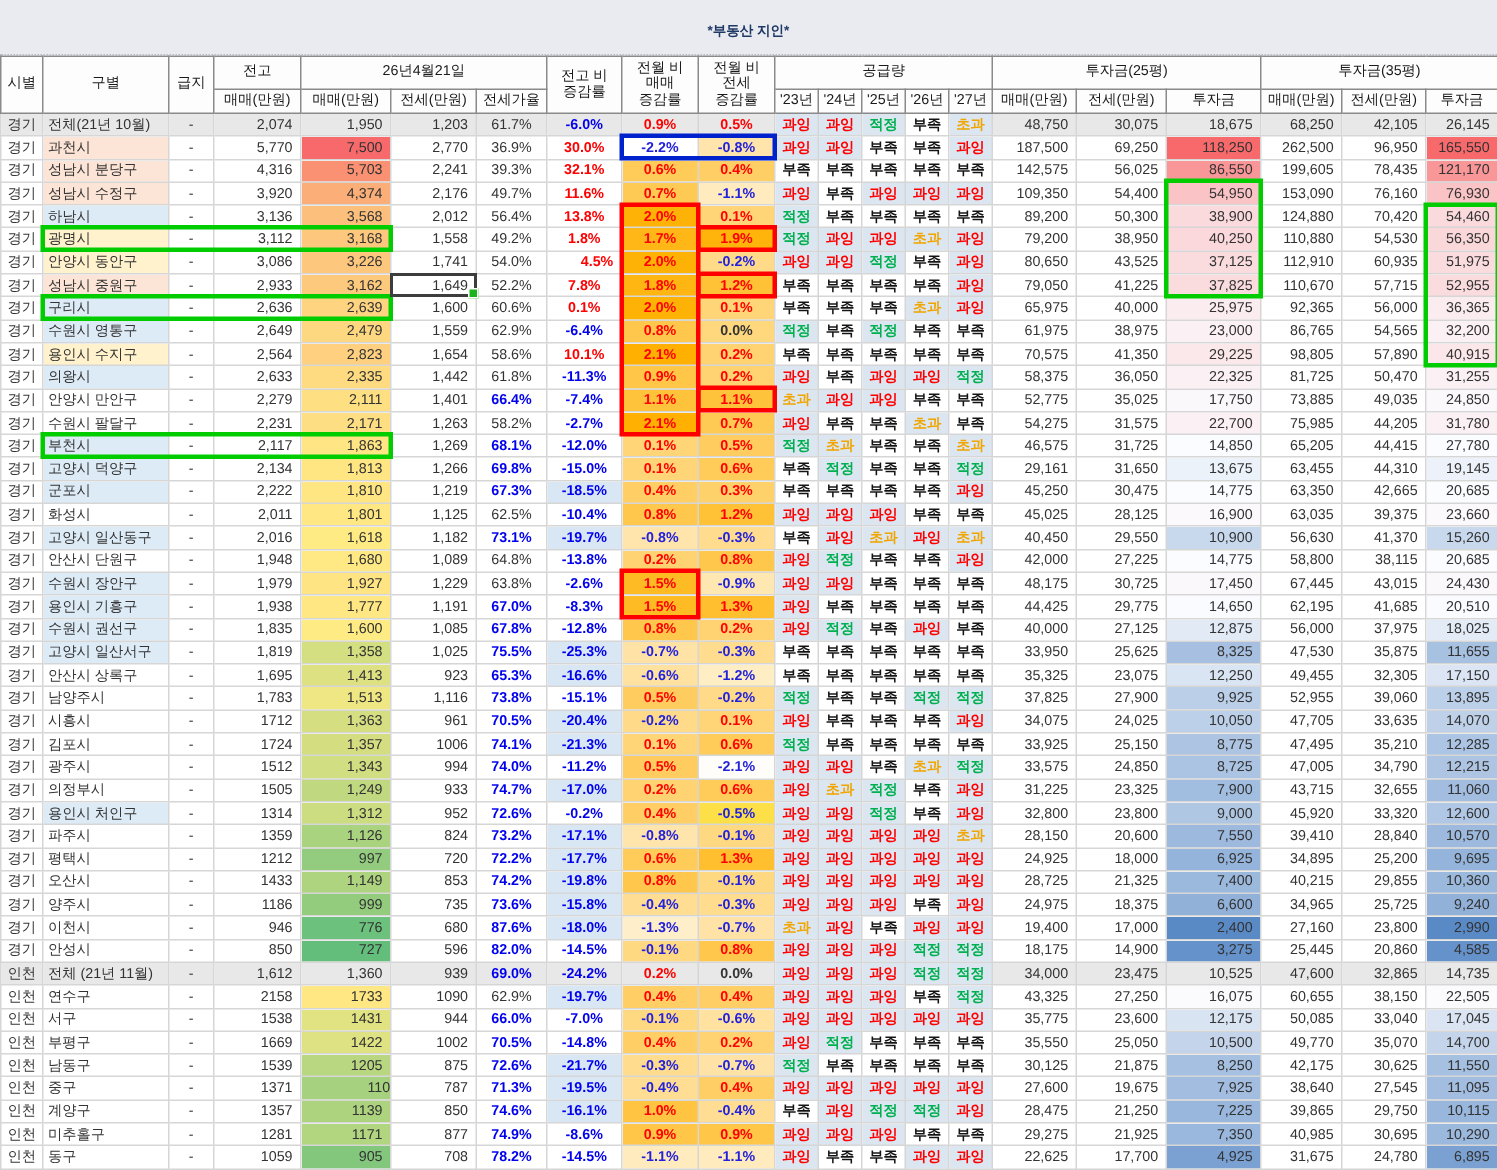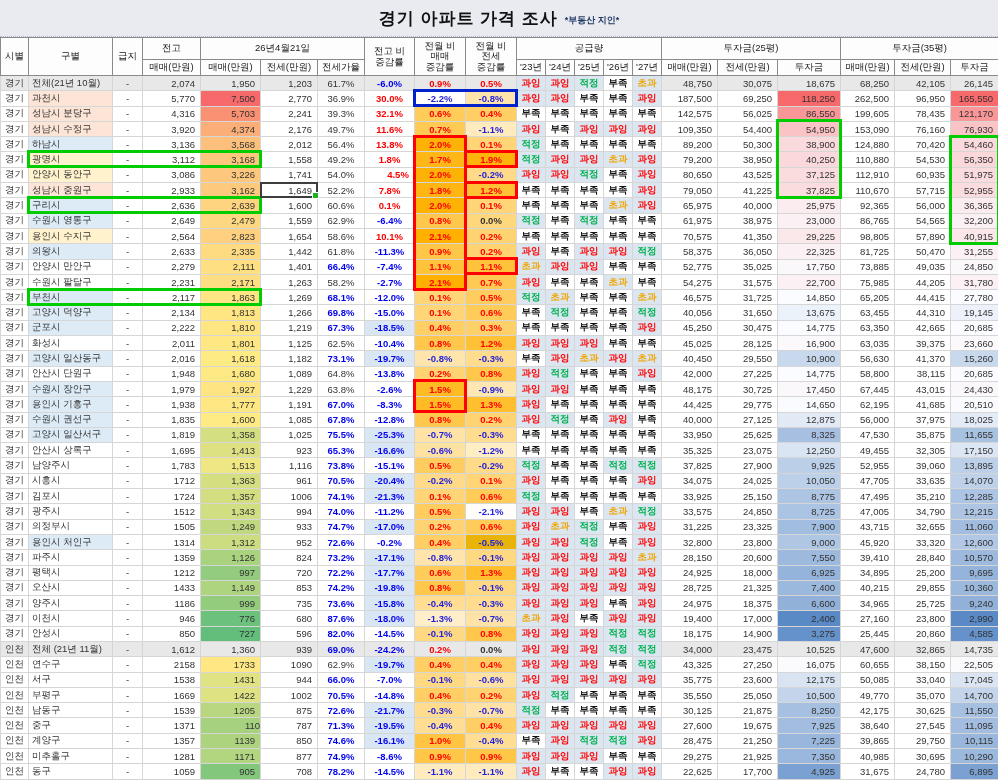--- a/index.html
+++ b/index.html
@@ -20,21 +20,20 @@
   .s-fit{color:#00b050;background:#dce6f1;font-weight:bold;text-align:center;}
   .s-exc{color:#f0a500;background:#dce6f1;font-weight:bold;text-align:center;}
   .hl{position:absolute;box-sizing:border-box;pointer-events:none;}
   .sel{position:absolute;box-sizing:border-box;border:2px solid #3d3d3d;pointer-events:none;}
   .sel i{position:absolute;right:-3px;bottom:-3px;width:5px;height:5px;background:#1db31d;border:1px solid #fff;}
 </style>
 </head>
 <body>
 
 <div id="titlebar">
-  <span id="title">경기 아파트 가격 조사</span>
   <span id="subtitle">*부동산 지인*</span>
 </div>
 
 <div id="sheet">
 <table>
   <colgroup>
     <col style="width:28px">
         <col style="width:84px">
         <col style="width:30px">
         <col style="width:58px">
@@ -448,21 +447,21 @@
           <td class="r">1,266</td>
           <td class="c b" style="color: rgb(0, 0, 238);">69.8%</td>
           <td class="c b" style="color: rgb(0, 0, 238);">-15.0%</td>
           <td class="c b" style="color: rgb(255, 0, 0); background: rgb(255, 213, 119);">0.1%</td>
           <td class="c b" style="color: rgb(255, 0, 0); background: rgb(255, 204, 89);">0.6%</td>
           <td class="s-lack">부족</td>
           <td class="s-fit">적정</td>
           <td class="s-lack">부족</td>
           <td class="s-lack">부족</td>
           <td class="s-fit">적정</td>
-          <td class="r">40,056</td>
+          <td class="r">29,161</td>
           <td class="r">31,650</td>
           <td class="r" style="background: rgb(236, 242, 250);">13,675</td>
           <td class="r">63,455</td>
           <td class="r">44,310</td>
           <td class="r" style="background: rgb(237, 242, 250);">19,145</td>
         </tr>
         <tr>
           <td class="c">경기</td>
           <td class="l" style="background: rgb(221, 235, 247);">군포시</td>
           <td class="c">-</td>
@@ -787,21 +786,21 @@
         <tr>
           <td class="c">경기</td>
           <td class="l" style="background: rgb(221, 235, 247);">용인시 처인구</td>
           <td class="c">-</td>
           <td class="r">1314</td>
           <td class="r" style="background: rgb(204, 220, 129);">1,312</td>
           <td class="r">952</td>
           <td class="c b" style="color: rgb(0, 0, 238);">72.6%</td>
           <td class="c b" style="color: rgb(0, 0, 238);">-0.2%</td>
           <td class="c b" style="color: rgb(255, 0, 0); background: rgb(255, 207, 101);">0.4%</td>
-          <td class="c b" style="color: rgb(34, 34, 221); background: #eab308;">-0.5%</td>
+          <td class="c b" style="color: rgb(34, 34, 221); background: #fde047;">-0.5%</td>
           <td class="s-over">과잉</td>
           <td class="s-over">과잉</td>
           <td class="s-fit">적정</td>
           <td class="s-lack">부족</td>
           <td class="s-over">과잉</td>
           <td class="r">32,800</td>
           <td class="r">23,800</td>
           <td class="r" style="background: rgb(176, 199, 228);">9,000</td>
           <td class="r">45,920</td>
           <td class="r">33,320</td>

